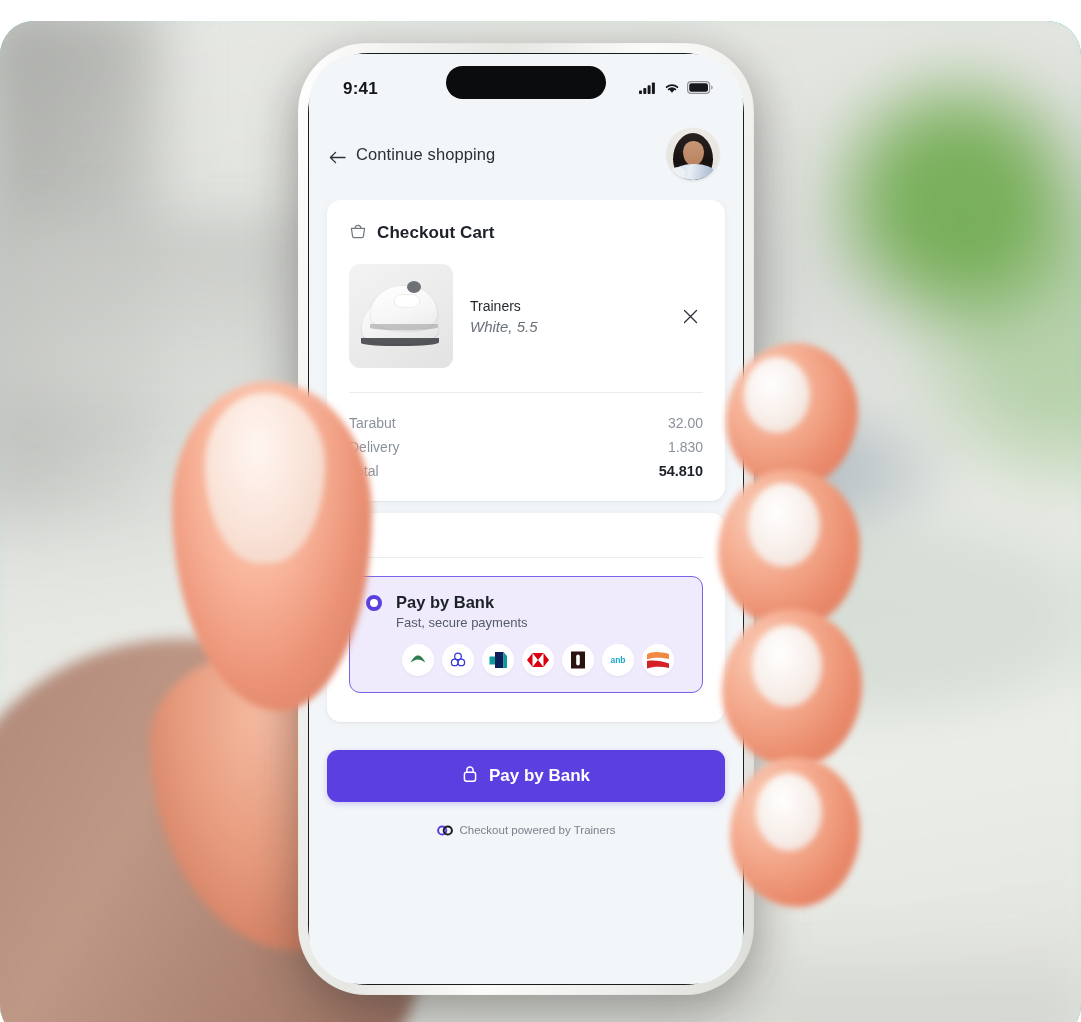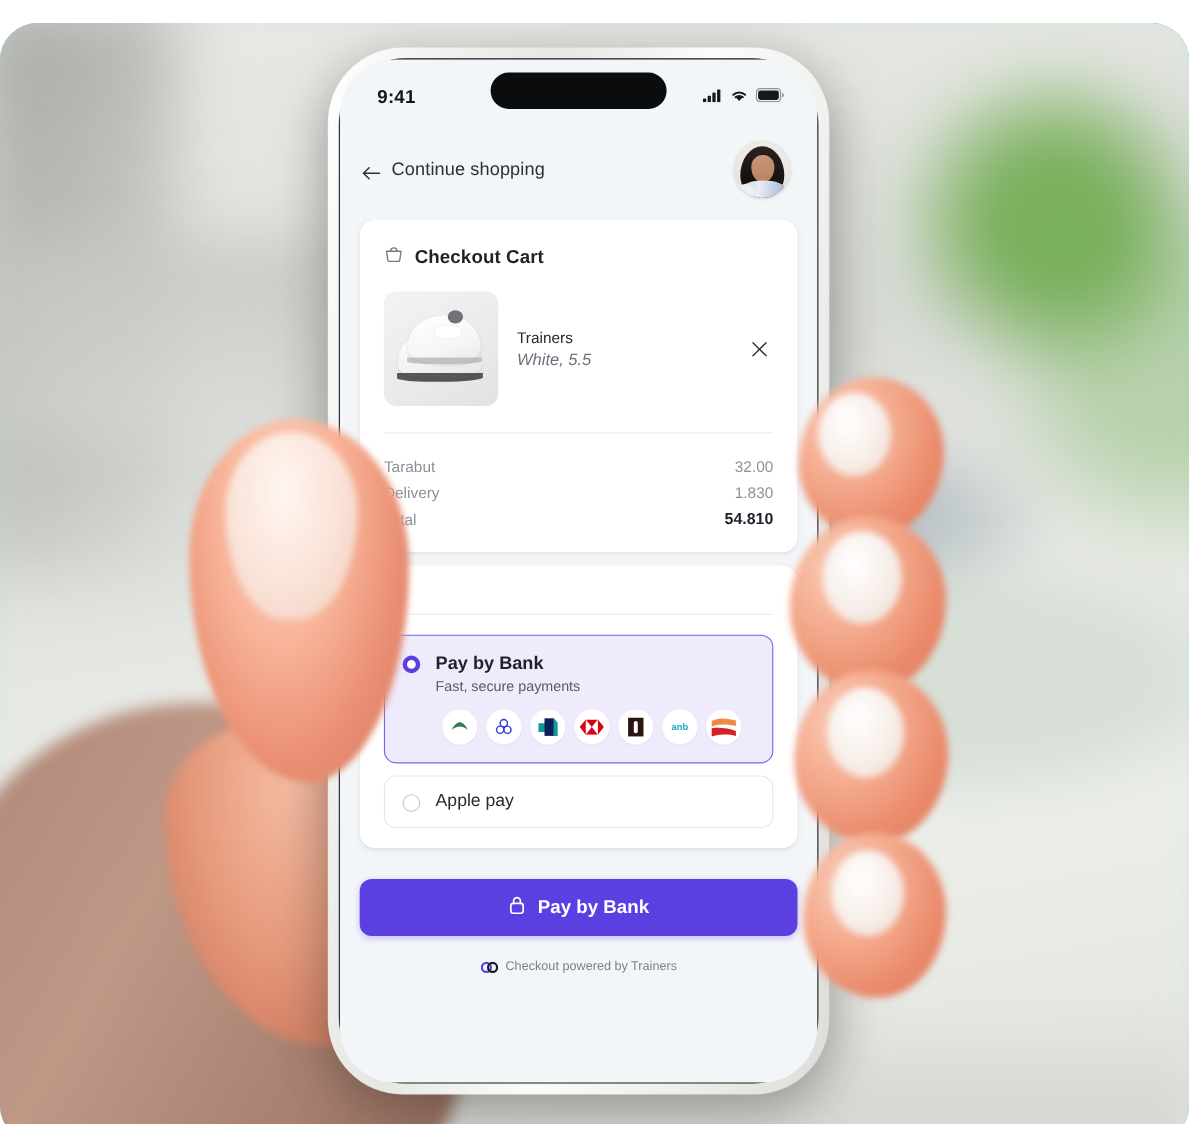--- a/index.html
+++ b/index.html
@@ -401,26 +401,20 @@
               <span class="bank-chip">
                 <svg width="24" height="20" viewBox="0 0 24 20">
                   <path d="M1 4.5 C6 1.2 14 1.6 23 4.0 L23 9 C14 7 6 7.2 1 9.6 Z" fill="#F08A43"></path>
                   <path d="M1 11 C8 10 16 11 23 13.5 L23 18 C15 16 7 16.5 1 18.5 Z" fill="#D62027"></path>
                 </svg>
               </span>
             </div>
           </div>
 
 
-          <div class="option" style="margin-bottom:0;">
-            <div class="opt-top">
-              <span class="radio"></span>
-              <span class="opt-title">Apple pay</span>
-            </div>
-          </div>
         </div>
 
         <div class="cta-wrap">
           <button class="cta">
             <span>
               <svg width="16" height="18" viewBox="0 0 16 18">
                 <rect x="2.4" y="7.2" width="11.2" height="9" rx="2.2" fill="none" stroke="#ffffff" stroke-width="1.5"></rect>
                 <path d="M4.9 7.2 V5.1 a3.1 3.1 0 0 1 6.2 0 V7.2" fill="none" stroke="#ffffff" stroke-width="1.5" stroke-linecap="round"></path>
               </svg>
             </span>

